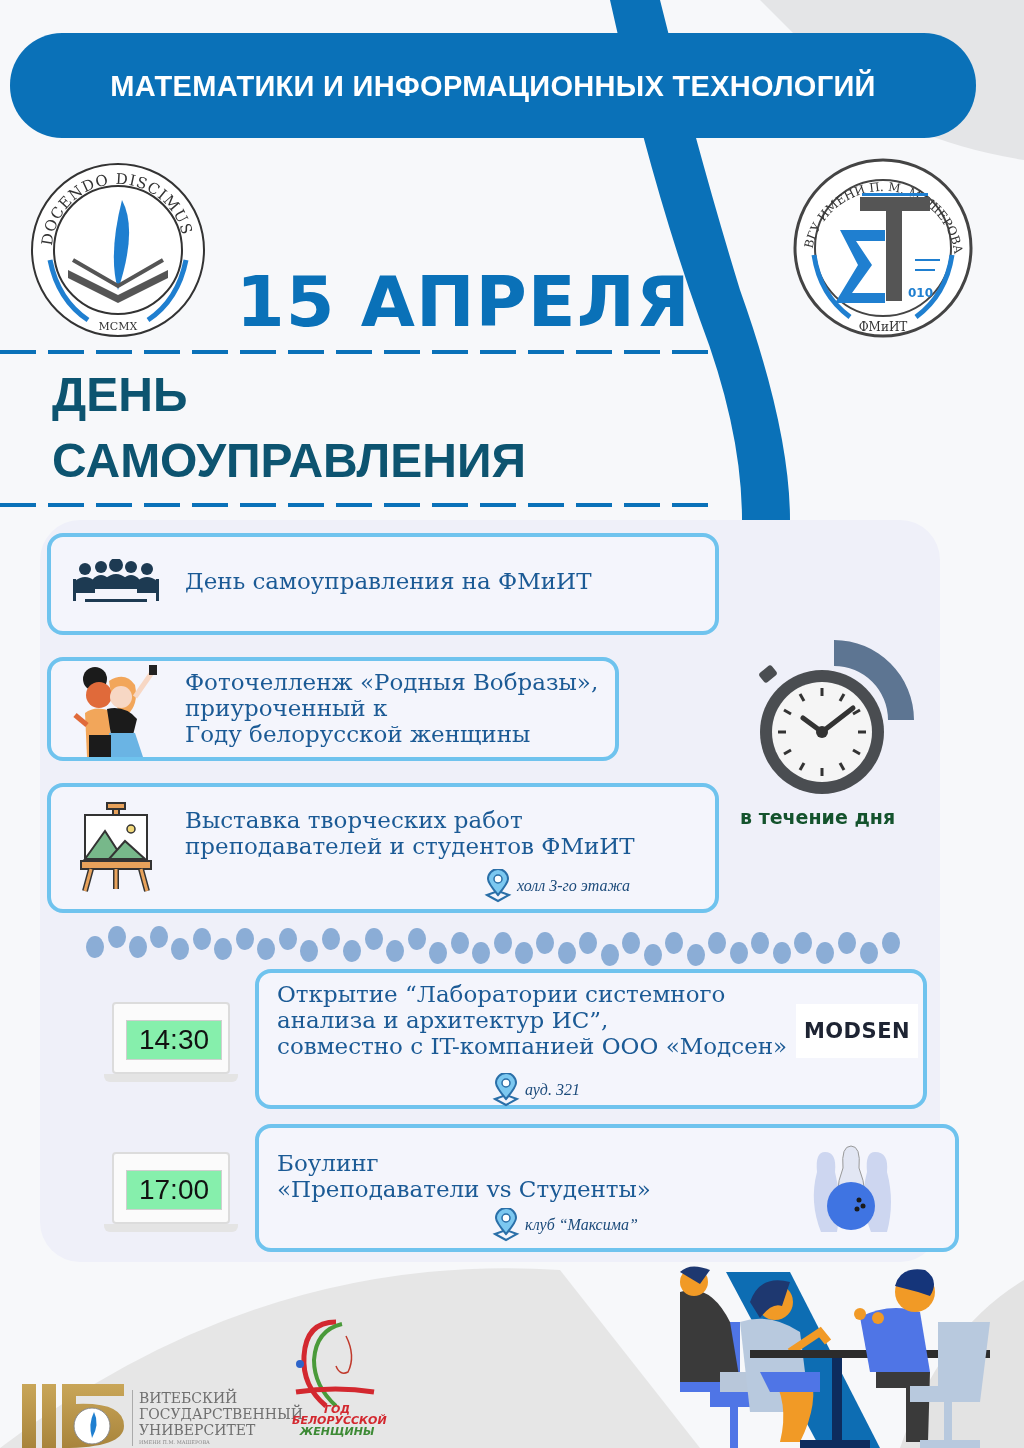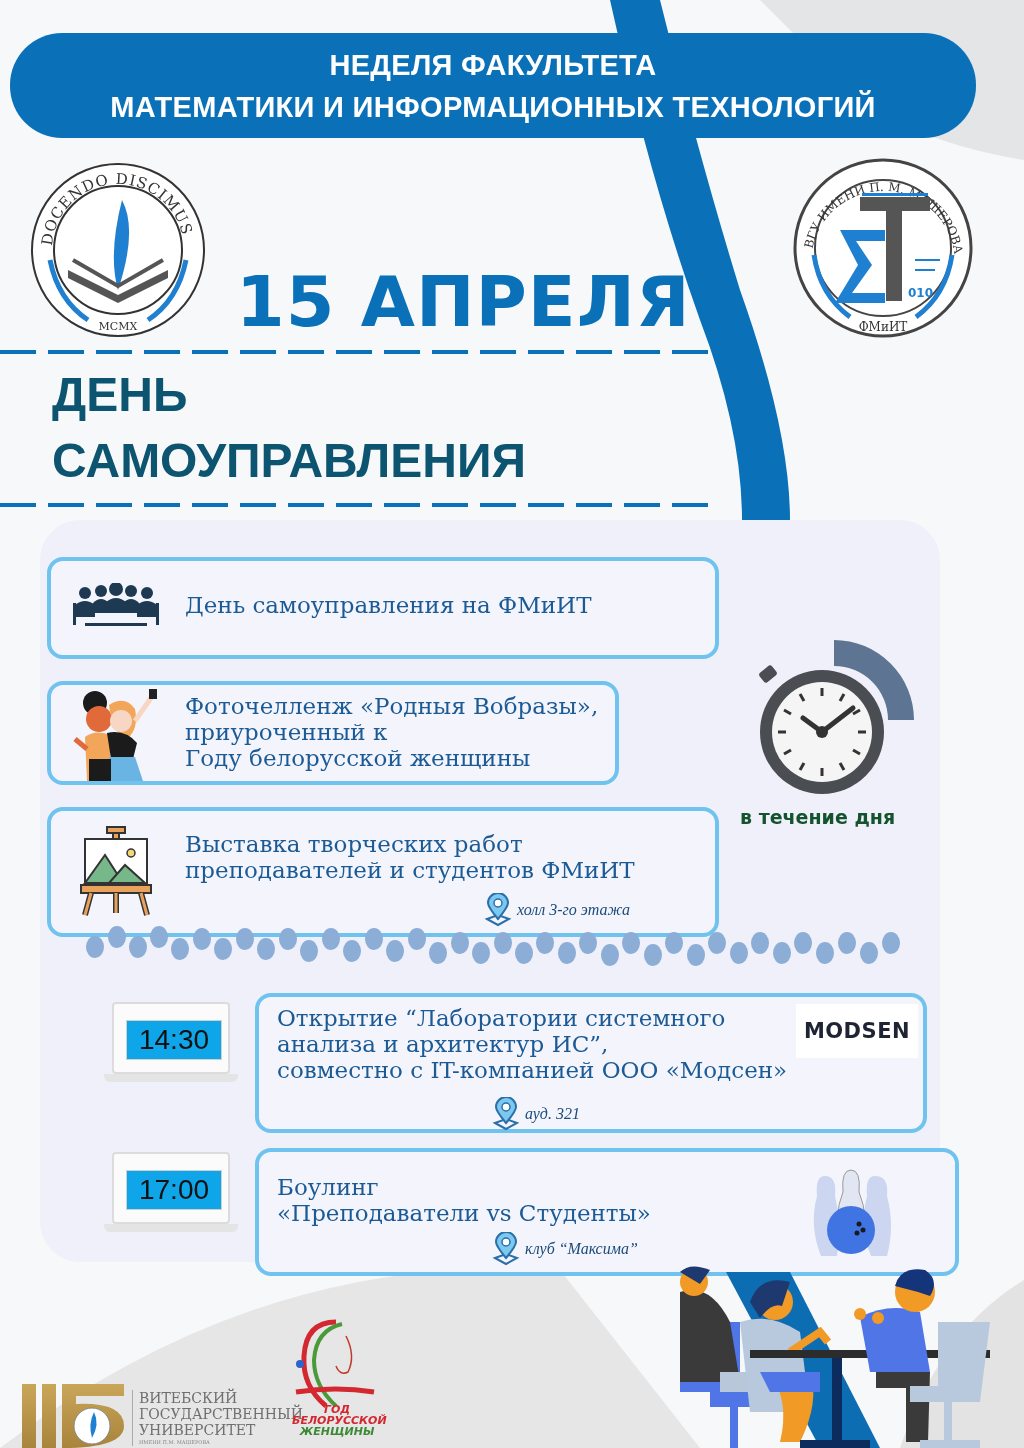--- a/index.html
+++ b/index.html
@@ -36,21 +36,21 @@
     font-family: Liberation Sans, sans-serif; font-weight: bold;
     font-size: 48px; color: #0d5470; line-height: 66px;
   }
 
   .panel {
     position: absolute; left: 40px; top: 520px; width: 900px; height: 742px;
     background: #eff0f9; border-radius: 40px;
   }
   .card {
     position: absolute; background: #f4f5fc;
-    border: 4px solid #6fc3ee; border-radius: 16px; margin-top: 24px;
+    border: 4px solid #6fc3ee; border-radius: 16px;
   }
   .card-text {
     position: absolute; font-family: "DejaVu Serif", serif;
     color: #1b5a95; font-size: 23px; line-height: 26px;
   }
   .loc {
     position: absolute; display: flex; align-items: center; gap: 4px;
     font-family: "Liberation Serif", serif; font-style: italic; font-size: 16px; color: #1b4a7a;
   }
 
@@ -66,21 +66,21 @@
   .laptop .screen {
     position: absolute; left: 8px; top: 0; width: 118px; height: 72px;
     background: #fbfbfb; border: 2px solid #dcdcdc; border-radius: 4px;
   }
   .laptop .base {
     position: absolute; left: 0; bottom: 0; width: 134px; height: 8px;
     background: #e4e4e4; border-radius: 0 0 6px 6px;
   }
   .laptop .time-box {
     position: absolute; left: 22px; top: 18px; width: 96px; height: 40px;
-    background: #0ea5e9; border: 1px solid #cfcfcf;
+    background: #86efac; border: 1px solid #cfcfcf;
     display: flex; align-items: center; justify-content: center;
     font-family: "Liberation Sans", sans-serif; font-size: 28px; color: #111;
   }
 
   .modsen {
     position: absolute; left: 796px; top: 1004px; width: 122px; height: 54px; background: #fff;
     display: flex; align-items: center; justify-content: center;
     font-family: "DejaVu Sans", sans-serif; font-weight: bold; font-size: 21px; color: #1e2433; letter-spacing: 0.5px;
   }
 
@@ -100,21 +100,20 @@
 <body>
 
 <svg class="bg-layer" viewBox="0 0 1024 1448">
   <path d="M760 0 L1024 0 L1024 160 Q900 140 840 80 Q800 40 760 0 Z" fill="#e4e5e7"></path>
   <path d="M900 1448 Q940 1330 1024 1280 L1024 1448 Z" fill="#e3e3e3"></path>
   <path d="M0 1448 Q260 1250 560 1270 L700 1448 Z" fill="#e6e6e6"></path>
   <path d="M610 0 L660 0 Q700 160 740 290 Q790 430 790 520 L742 520 Q742 430 700 320 Q650 180 610 0 Z" fill="#0a71b8"></path>
 </svg>
 
 <div class="header-pill">
-  <div>НЕДЕЛЯ ФАКУЛЬТЕТА</div>
   <div>МАТЕМАТИКИ И ИНФОРМАЦИОННЫХ ТЕХНОЛОГИЙ</div>
 </div>
 
 <div class="logo" style="left:28px; top:160px;">
   <svg width="180" height="180" viewBox="0 0 180 180">
     <circle cx="90" cy="90" r="86" fill="#fff" stroke="#333" stroke-width="2"></circle>
     <circle cx="90" cy="90" r="64" fill="none" stroke="#333" stroke-width="2"></circle>
     <defs>
         <path id="arcTop" d="M24 90 A66 66 0 0 1 156 90"></path>
         <path id="arcBot" d="M50 150 A60 60 0 0 0 130 150"></path>

